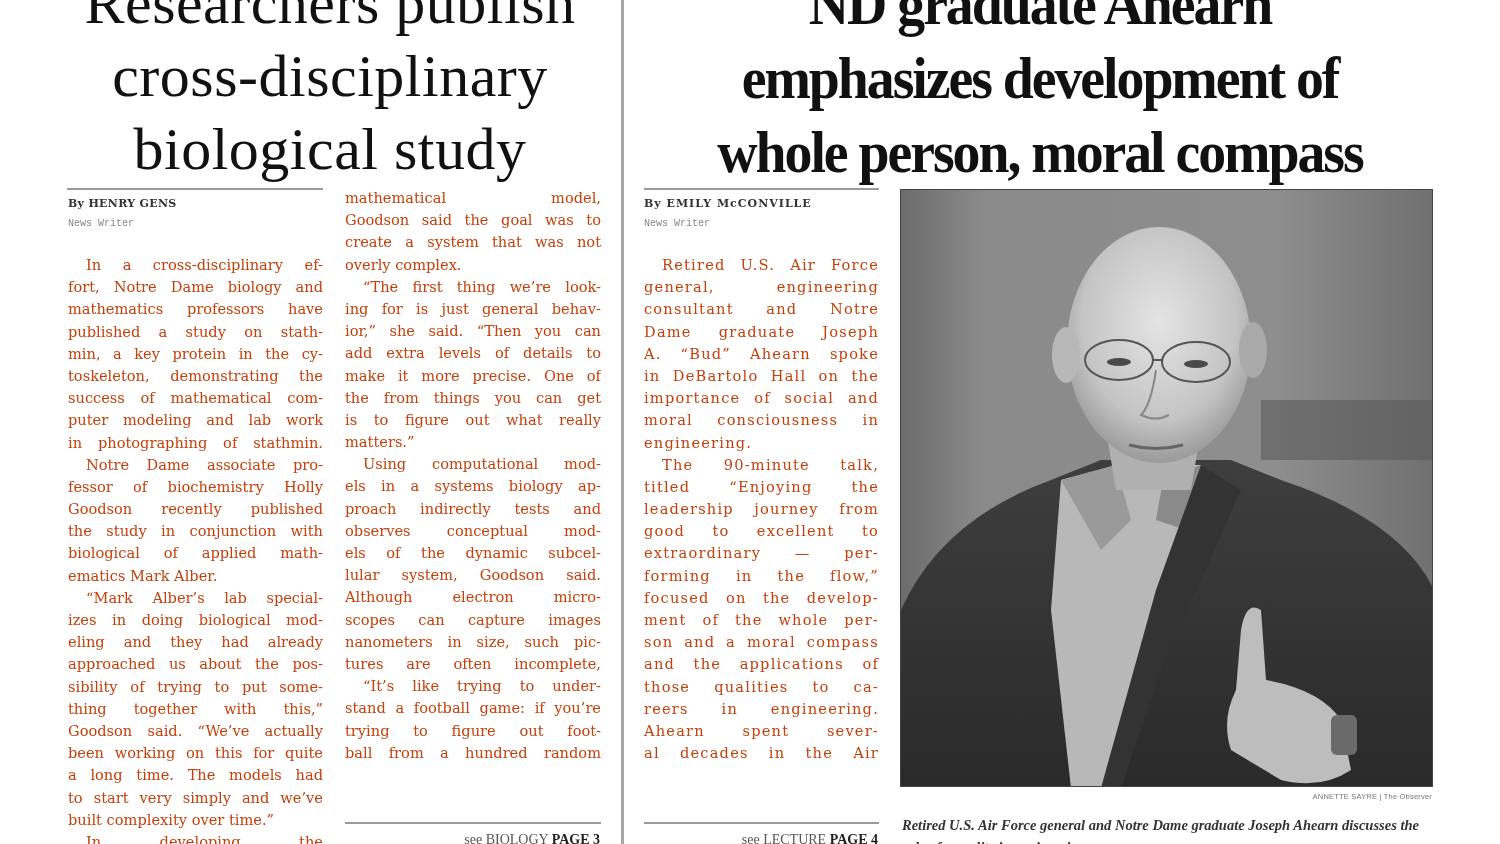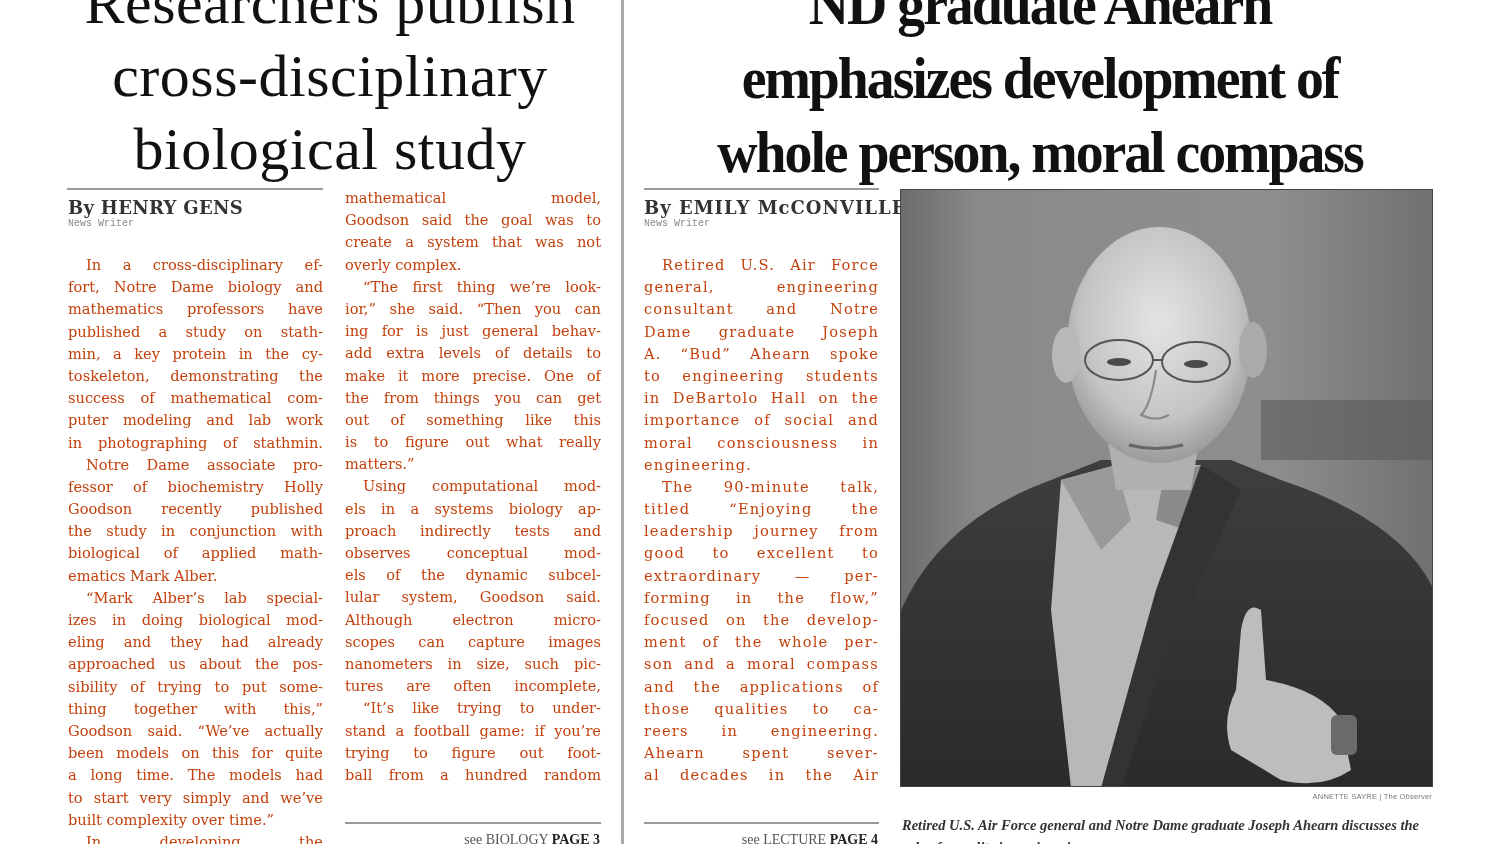--- a/index.html
+++ b/index.html
@@ -64,21 +64,21 @@
       position: absolute;
       height: 2px;
       background: #9a9a9a;
     }
 
     
     .byline {
       position: absolute;
       font-family: "DejaVu Serif", serif;
       font-weight: bold;
-      font-size: 18px;
+      font-size: 11px;
       color: #333;
       letter-spacing: 0.3px;
       white-space: nowrap;
     }
     .byline-role {
       position: absolute;
       font-family: Liberation Mono, monospace;
       font-size: 10px;
       color: #888;
       white-space: nowrap;
@@ -186,39 +186,38 @@
     <span class="ln">the study in conjunction with</span>
     <span class="ln">biological of applied math-</span>
     <span class="ln last">ematics Mark Alber.</span>
     <span class="ln ind">“Mark Alber’s lab special-</span>
     <span class="ln">izes in doing biological mod-</span>
     <span class="ln">eling and they had already</span>
     <span class="ln">approached us about the pos-</span>
     <span class="ln">sibility of trying to put some-</span>
     <span class="ln">thing together with this,”</span>
     <span class="ln">Goodson said. “We’ve actually</span>
-    <span class="ln">been models on this for quite</span>
+    <span class="ln">been working on this for quite</span>
     <span class="ln">a long time. The models had</span>
     <span class="ln">to start very simply and we’ve</span>
     <span class="ln last">built complexity over time.”</span>
     <span class="ln ind">In developing the</span>
   </div>
 
   <div class="col col2">
     <span class="ln">mathematical model,</span>
     <span class="ln">Goodson said the goal was to</span>
     <span class="ln">create a system that was not</span>
     <span class="ln last">overly complex.</span>
     <span class="ln ind">“The first thing we’re look-</span>
+    <span class="ln">ing for is just general behav-</span>
     <span class="ln">ior,” she said. “Then you can</span>
-    <span class="ln">ing for is just general behav-</span>
     <span class="ln">add extra levels of details to</span>
     <span class="ln">make it more precise. One of</span>
     <span class="ln">the from things you can get</span>
-    <span class="ln">out of something like this</span>
     <span class="ln">is to figure out what really</span>
     <span class="ln last">matters.”</span>
     <span class="ln ind">Using computational mod-</span>
     <span class="ln">els in a systems biology ap-</span>
     <span class="ln">proach indirectly tests and</span>
     <span class="ln">observes conceptual mod-</span>
     <span class="ln">els of the dynamic subcel-</span>
     <span class="ln">lular system, Goodson said.</span>
     <span class="ln">Although electron micro-</span>
     <span class="ln">scopes can capture images</span>
@@ -248,21 +247,20 @@
   <div class="rule" style="left:644px; top:188px; width:235px;"></div>
   <div class="byline" style="left:644px; top:197px; letter-spacing:1px;">By EMILY McCONVILLE</div>
   <div class="byline-role" style="left:644px; top:218px;">News Writer</div>
 
   <div class="col col3">
     <span class="ln ind">Retired U.S. Air Force</span>
     <span class="ln">general, engineering</span>
     <span class="ln">consultant and Notre</span>
     <span class="ln">Dame graduate Joseph</span>
     <span class="ln">A. “Bud” Ahearn spoke</span>
-    <span class="ln">to engineering students</span>
     <span class="ln">in DeBartolo Hall on the</span>
     <span class="ln">importance of social and</span>
     <span class="ln">moral consciousness in</span>
     <span class="ln last">engineering.</span>
     <span class="ln ind">The 90-minute talk,</span>
     <span class="ln">titled “Enjoying the</span>
     <span class="ln">leadership journey from</span>
     <span class="ln">good to excellent to</span>
     <span class="ln">extraordinary — per-</span>
     <span class="ln">forming in the flow,”</span>

